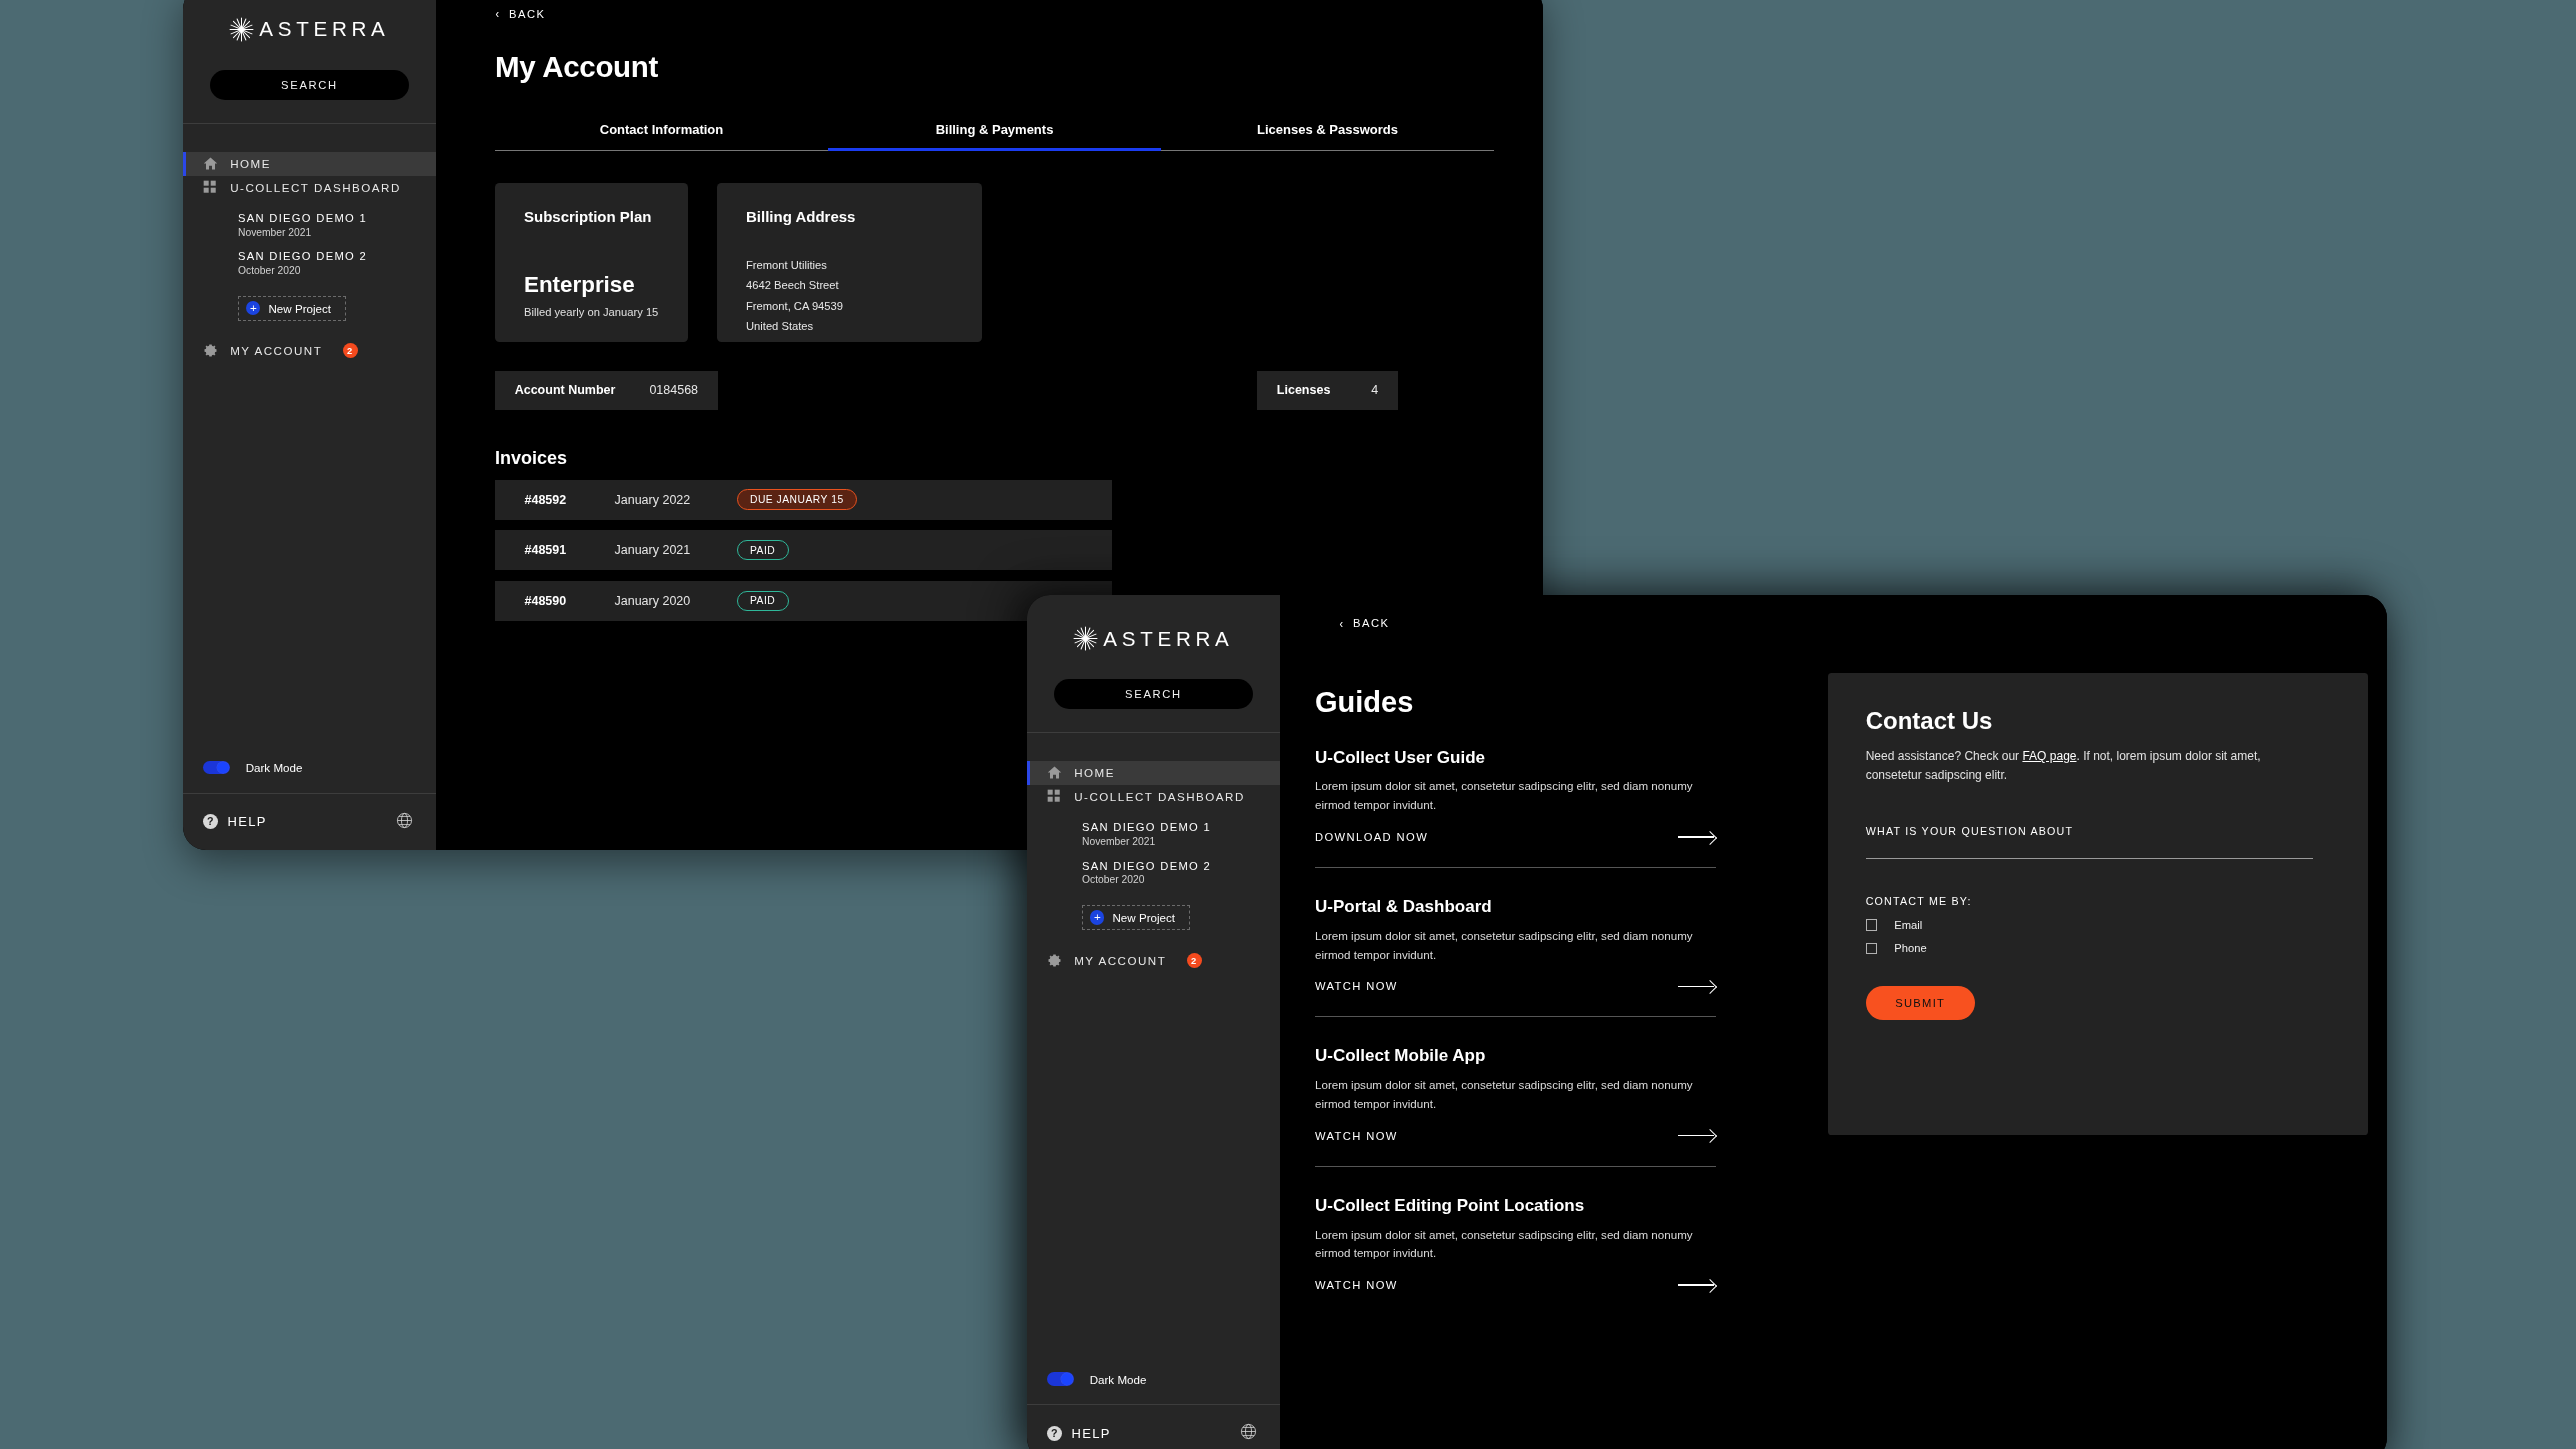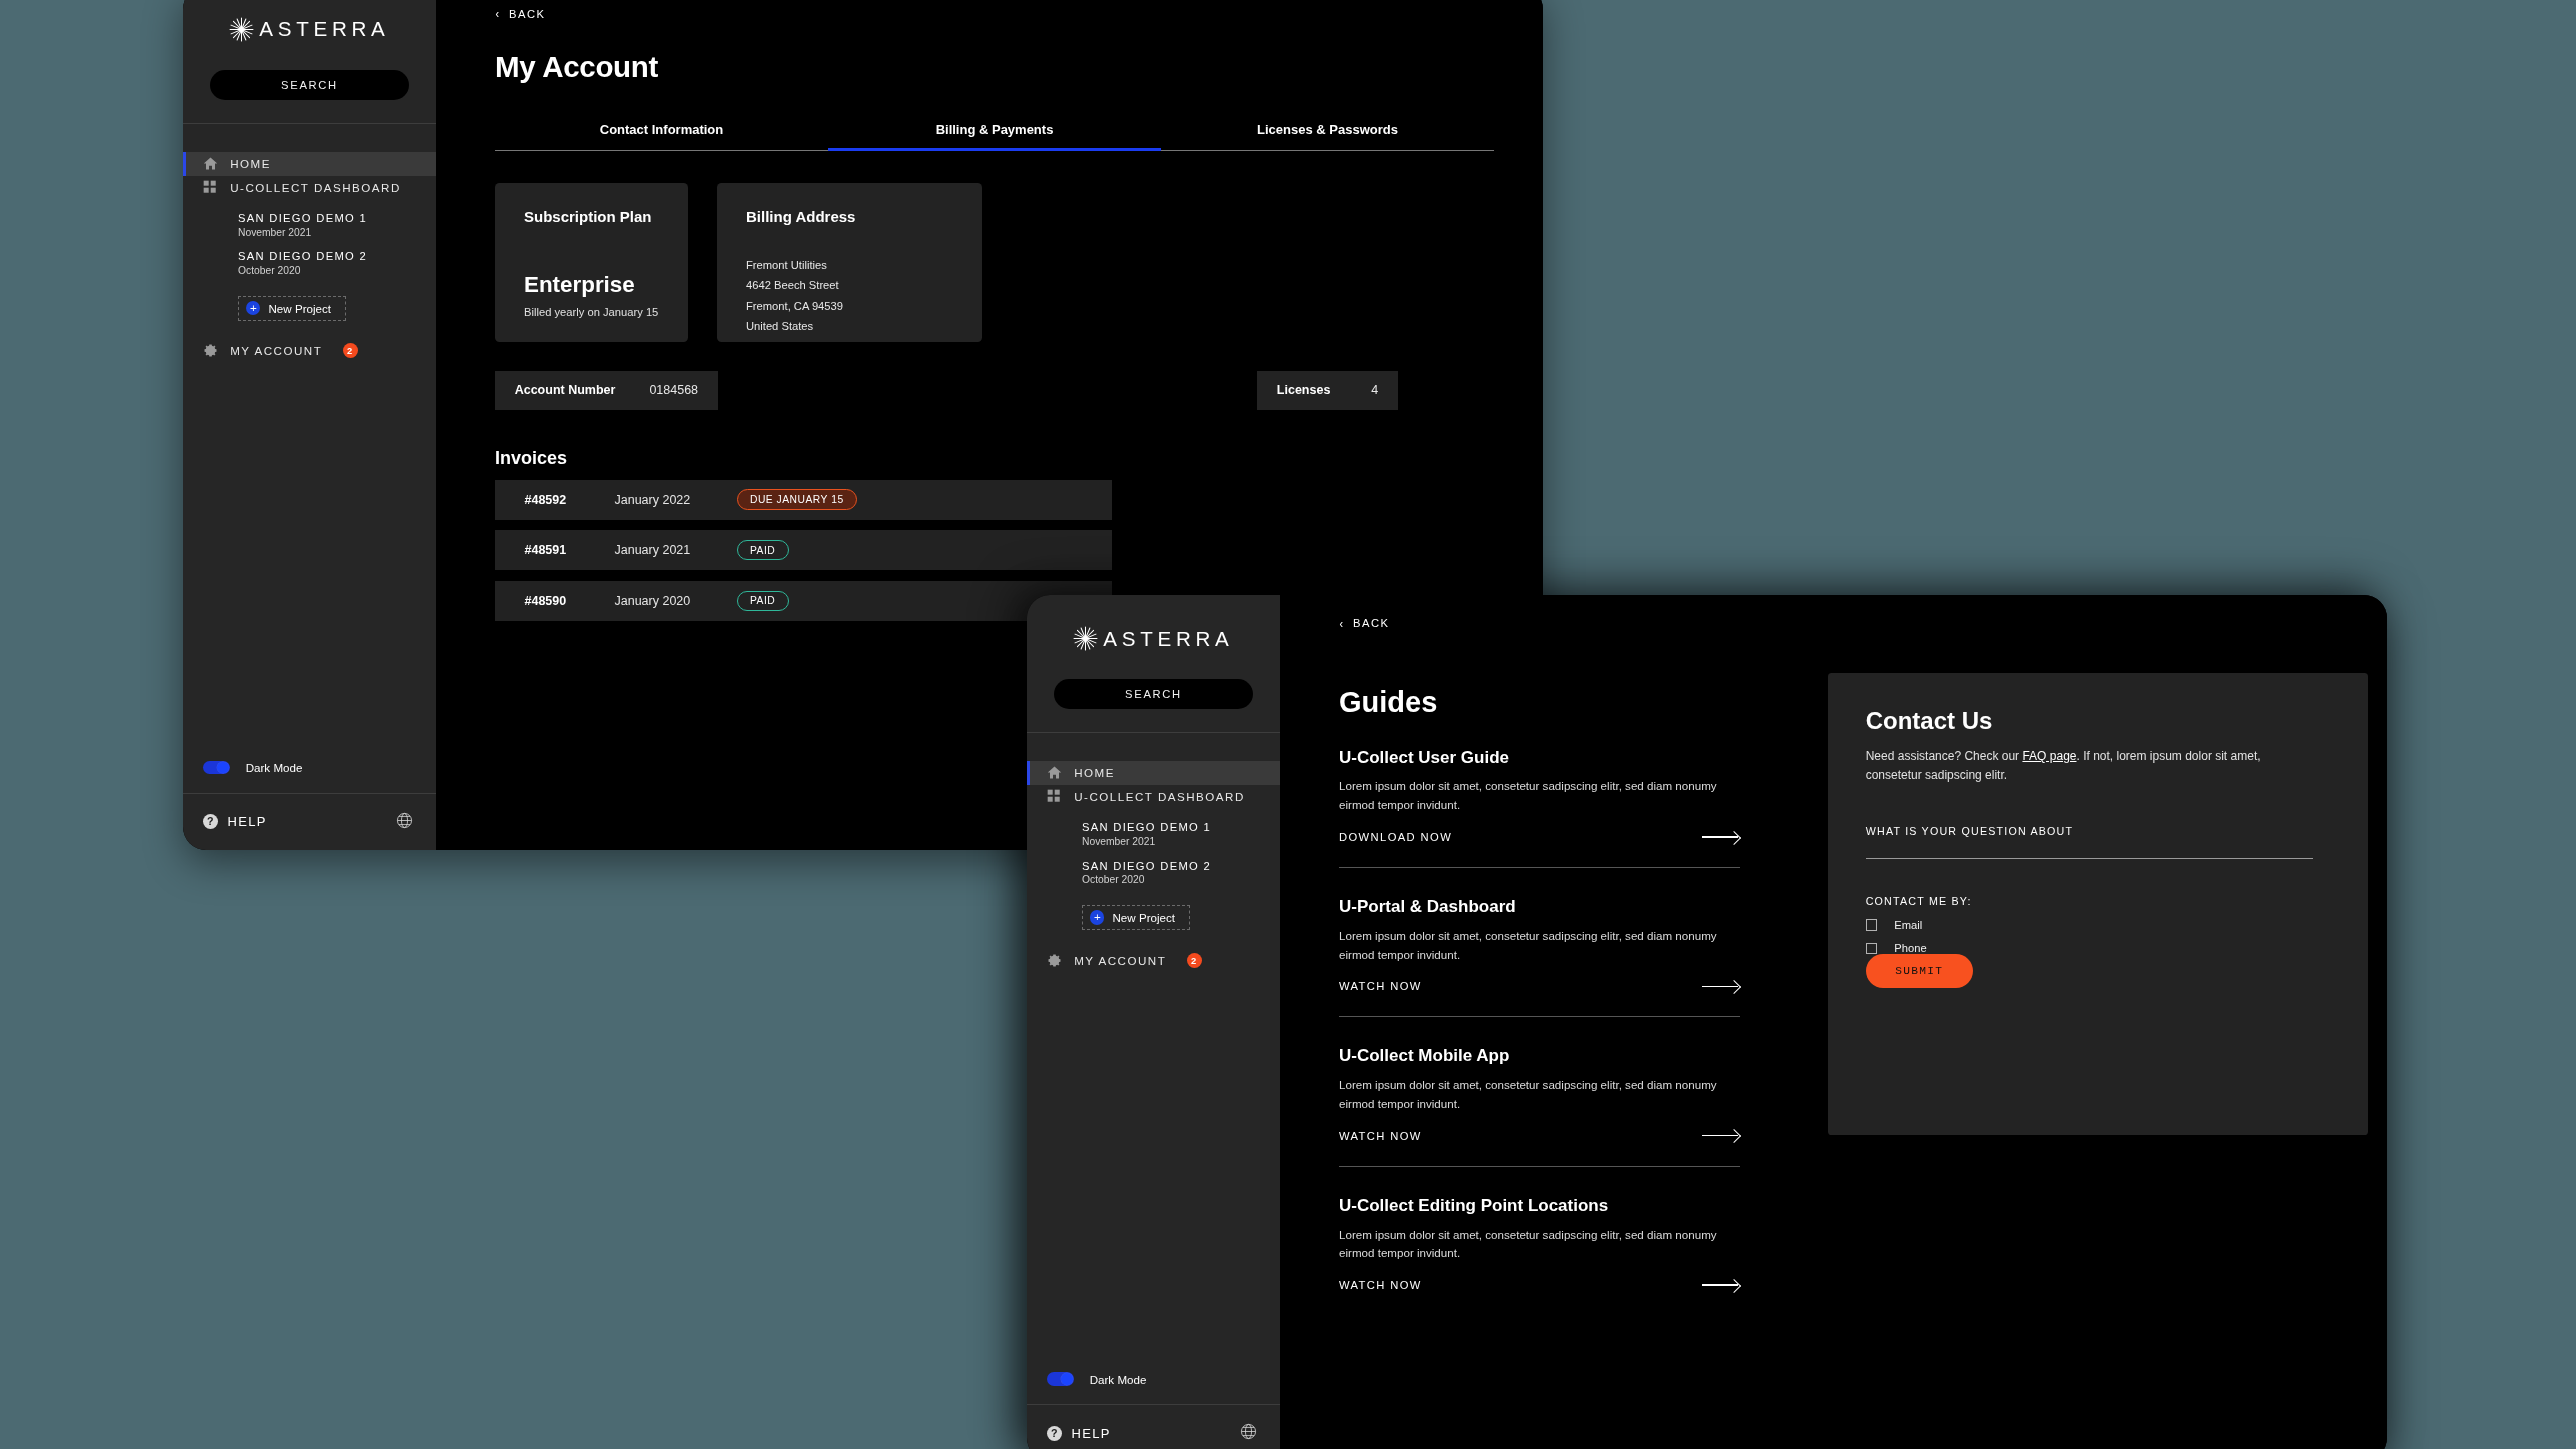--- a/index.html
+++ b/index.html
@@ -206,21 +206,21 @@
     border-radius: 12.5px; padding: 3.6px 12.5px; font-size: 10.3px;
     letter-spacing: 0.5px; white-space: nowrap;
   }
   .pill.due { background: #5a2313; border: 0.9px solid #e8521f; color: #fff; }
   .pill.paid { background: transparent; border: 0.9px solid #2fb89a; color: #fff; }
 
   
   .guides-main {
     padding: 23px 0 0 0; display: flex; position: relative;
   }
-  .guides-col { width: 528px; padding: 0 0 0 59px; }
+  .guides-col { width: 528px; padding: 0 0 0 35px; }
   .guides-h1 {
     color: #fff; font-size: 29px; font-weight: bold; margin-top: 32px;
   }
   .guide {
     border-bottom: 0.9px solid #555; padding: 0 0 24px 0; margin-top: 29px;
     width: 401px;
   }
   .guide:last-child { border-bottom: none; }
   .guide h3 { color: #fff; font-size: 17px; font-weight: bold; }
   .guide p {
@@ -269,24 +269,24 @@
   }
   .cb-row {
     display: flex; align-items: center; gap: 17px; margin-top: 11.6px;
     cursor: pointer;
   }
   .cb-box {
     width: 11.6px; height: 11.6px; border: 0.9px solid #b2b2b2; flex: 0 0 11.6px;
   }
   .cb-row span.lbl { color: #f0f0f0; font-size: 11.2px; }
   .submit {
-    background: #f8511f; color: #111;
+    margin-top: 32px; background: #f8511f; color: #111;
     border: none; border-radius: 18px; padding: 10.7px 29.5px;
     font-size: 11.2px; letter-spacing: 1.3px;
-    font-family: Liberation Mono, monospace; cursor: pointer;
+    font-family: Liberation Sans, sans-serif; cursor: pointer;
   }
   .csm { padding-left: 19.7px; margin-top: 30px; }
   .csm-title { color: #fff; font-size: 13.4px; font-weight: bold; }
   .csm-line { color: #ededed; font-size: 12px; margin-top: 9.8px; }
 </style>
 </head>
 <body>
 
 <div class="stage">
 

